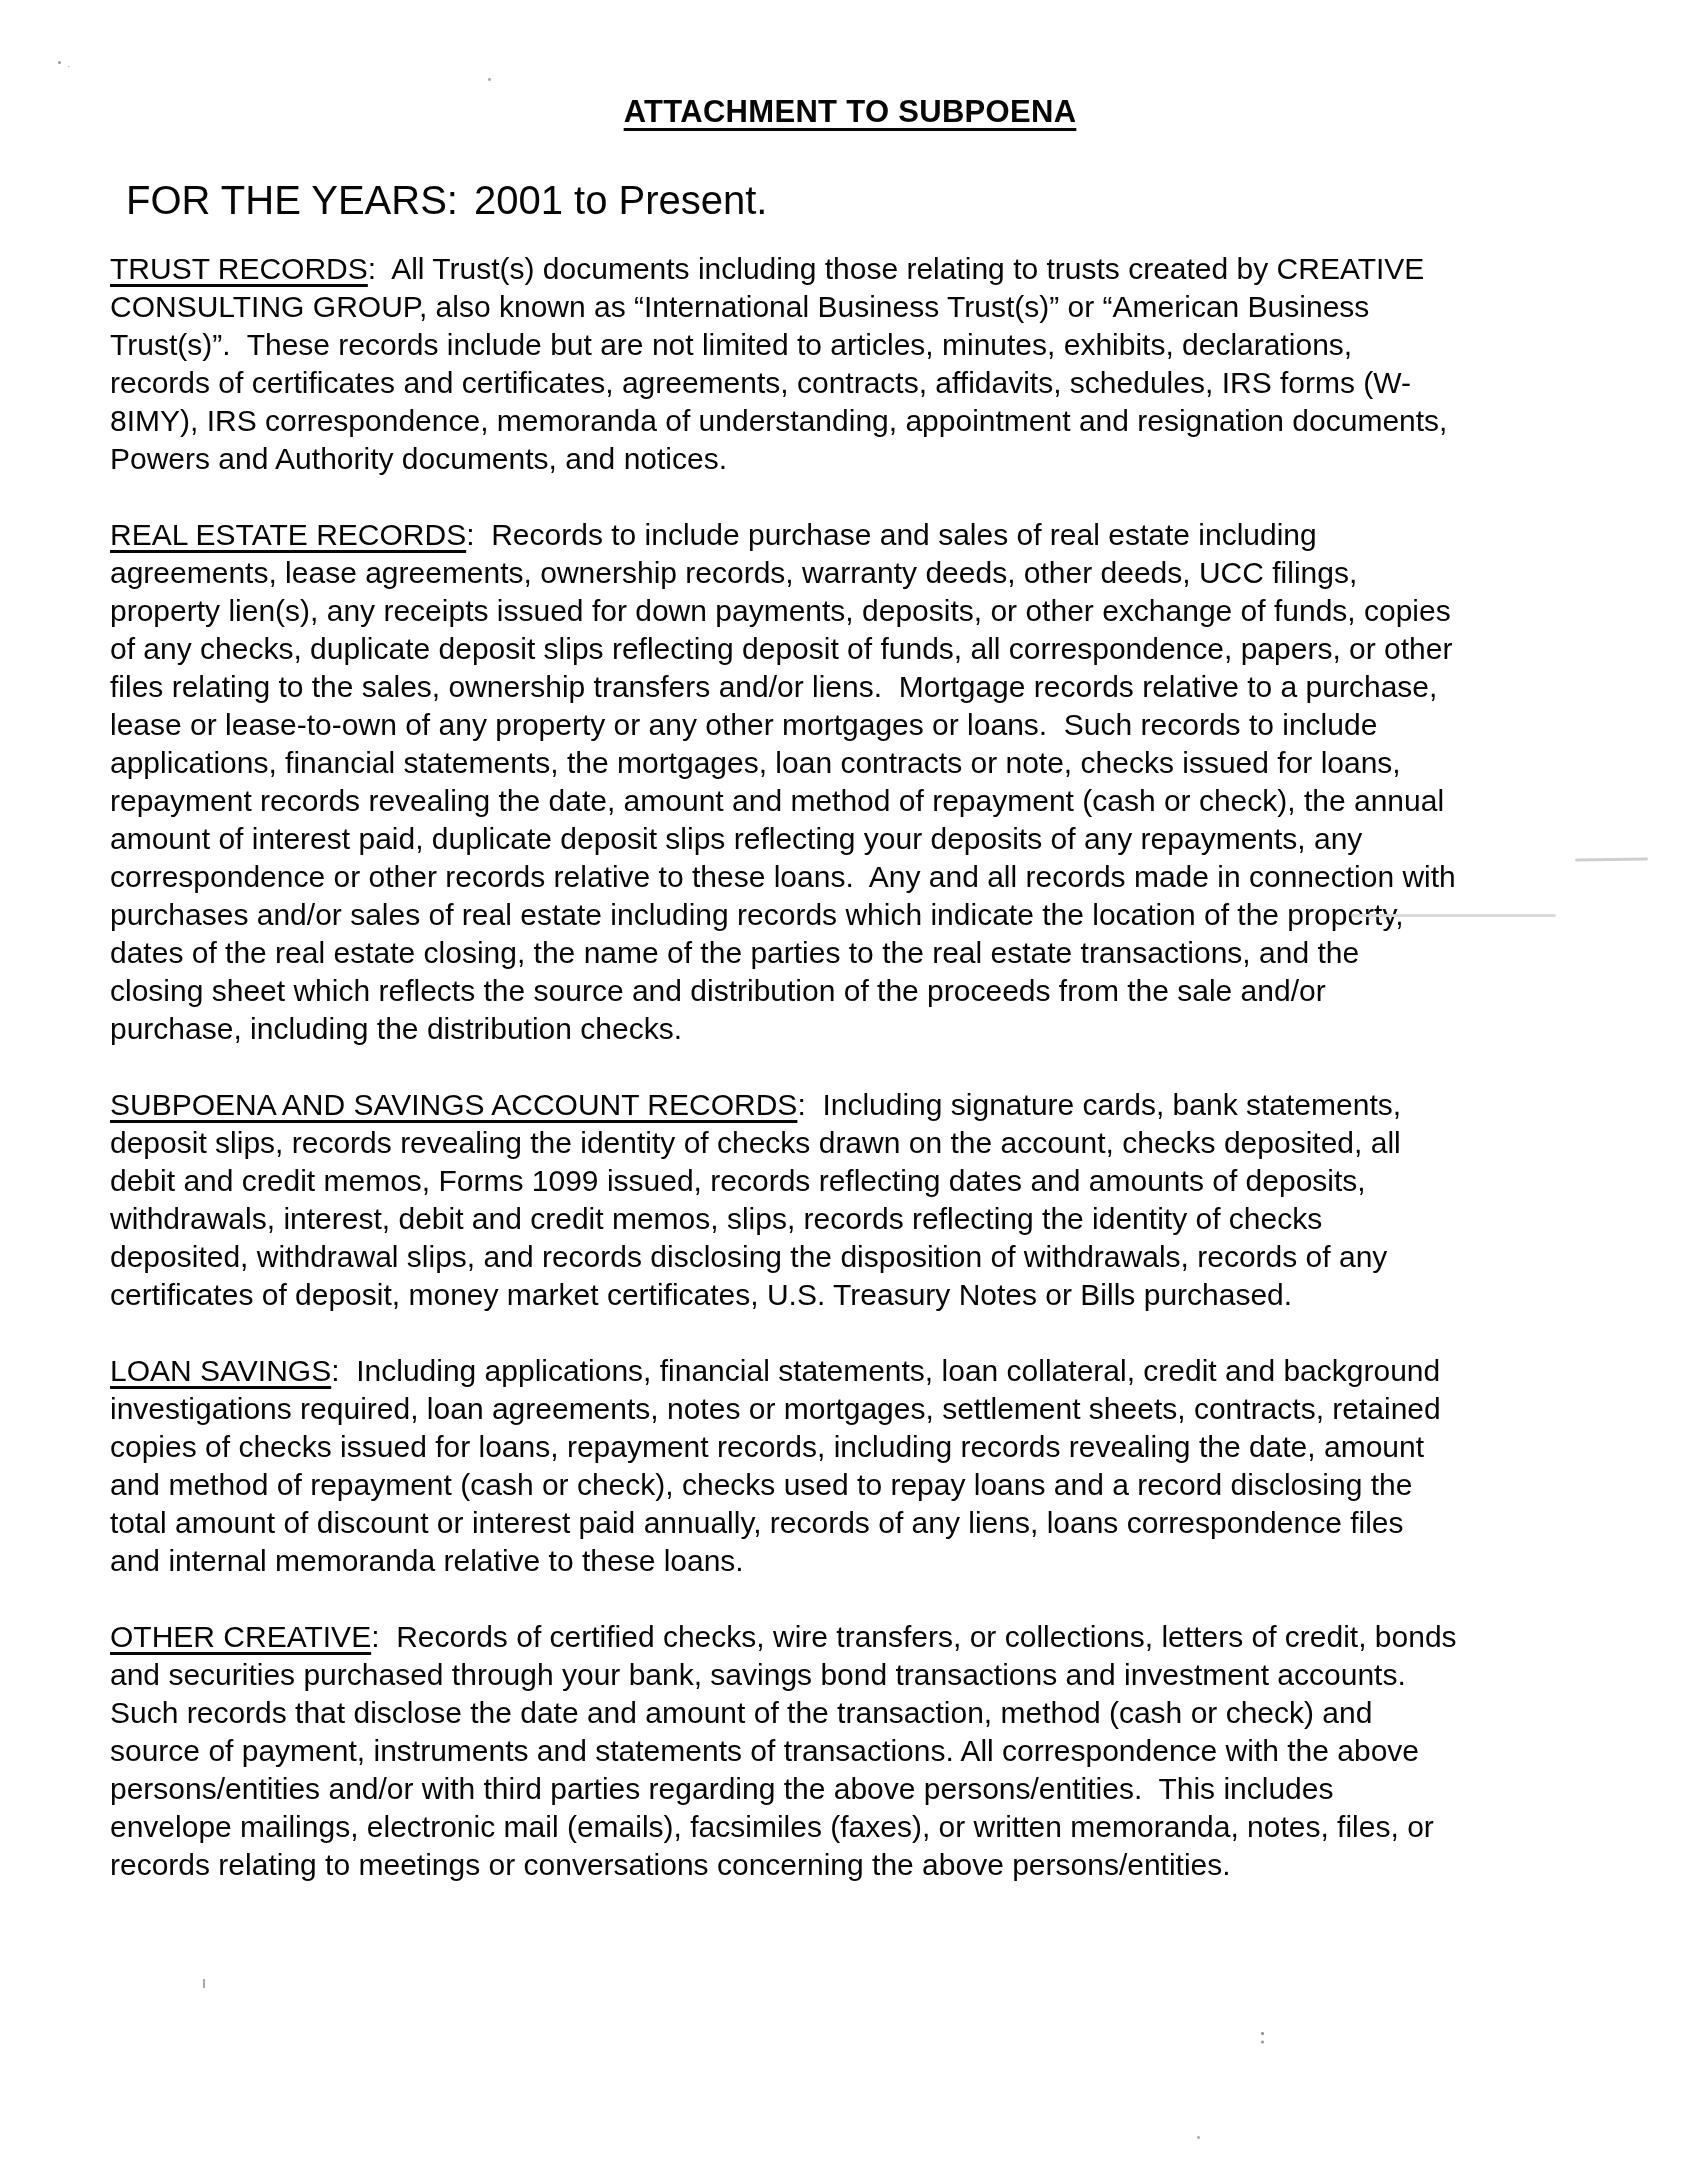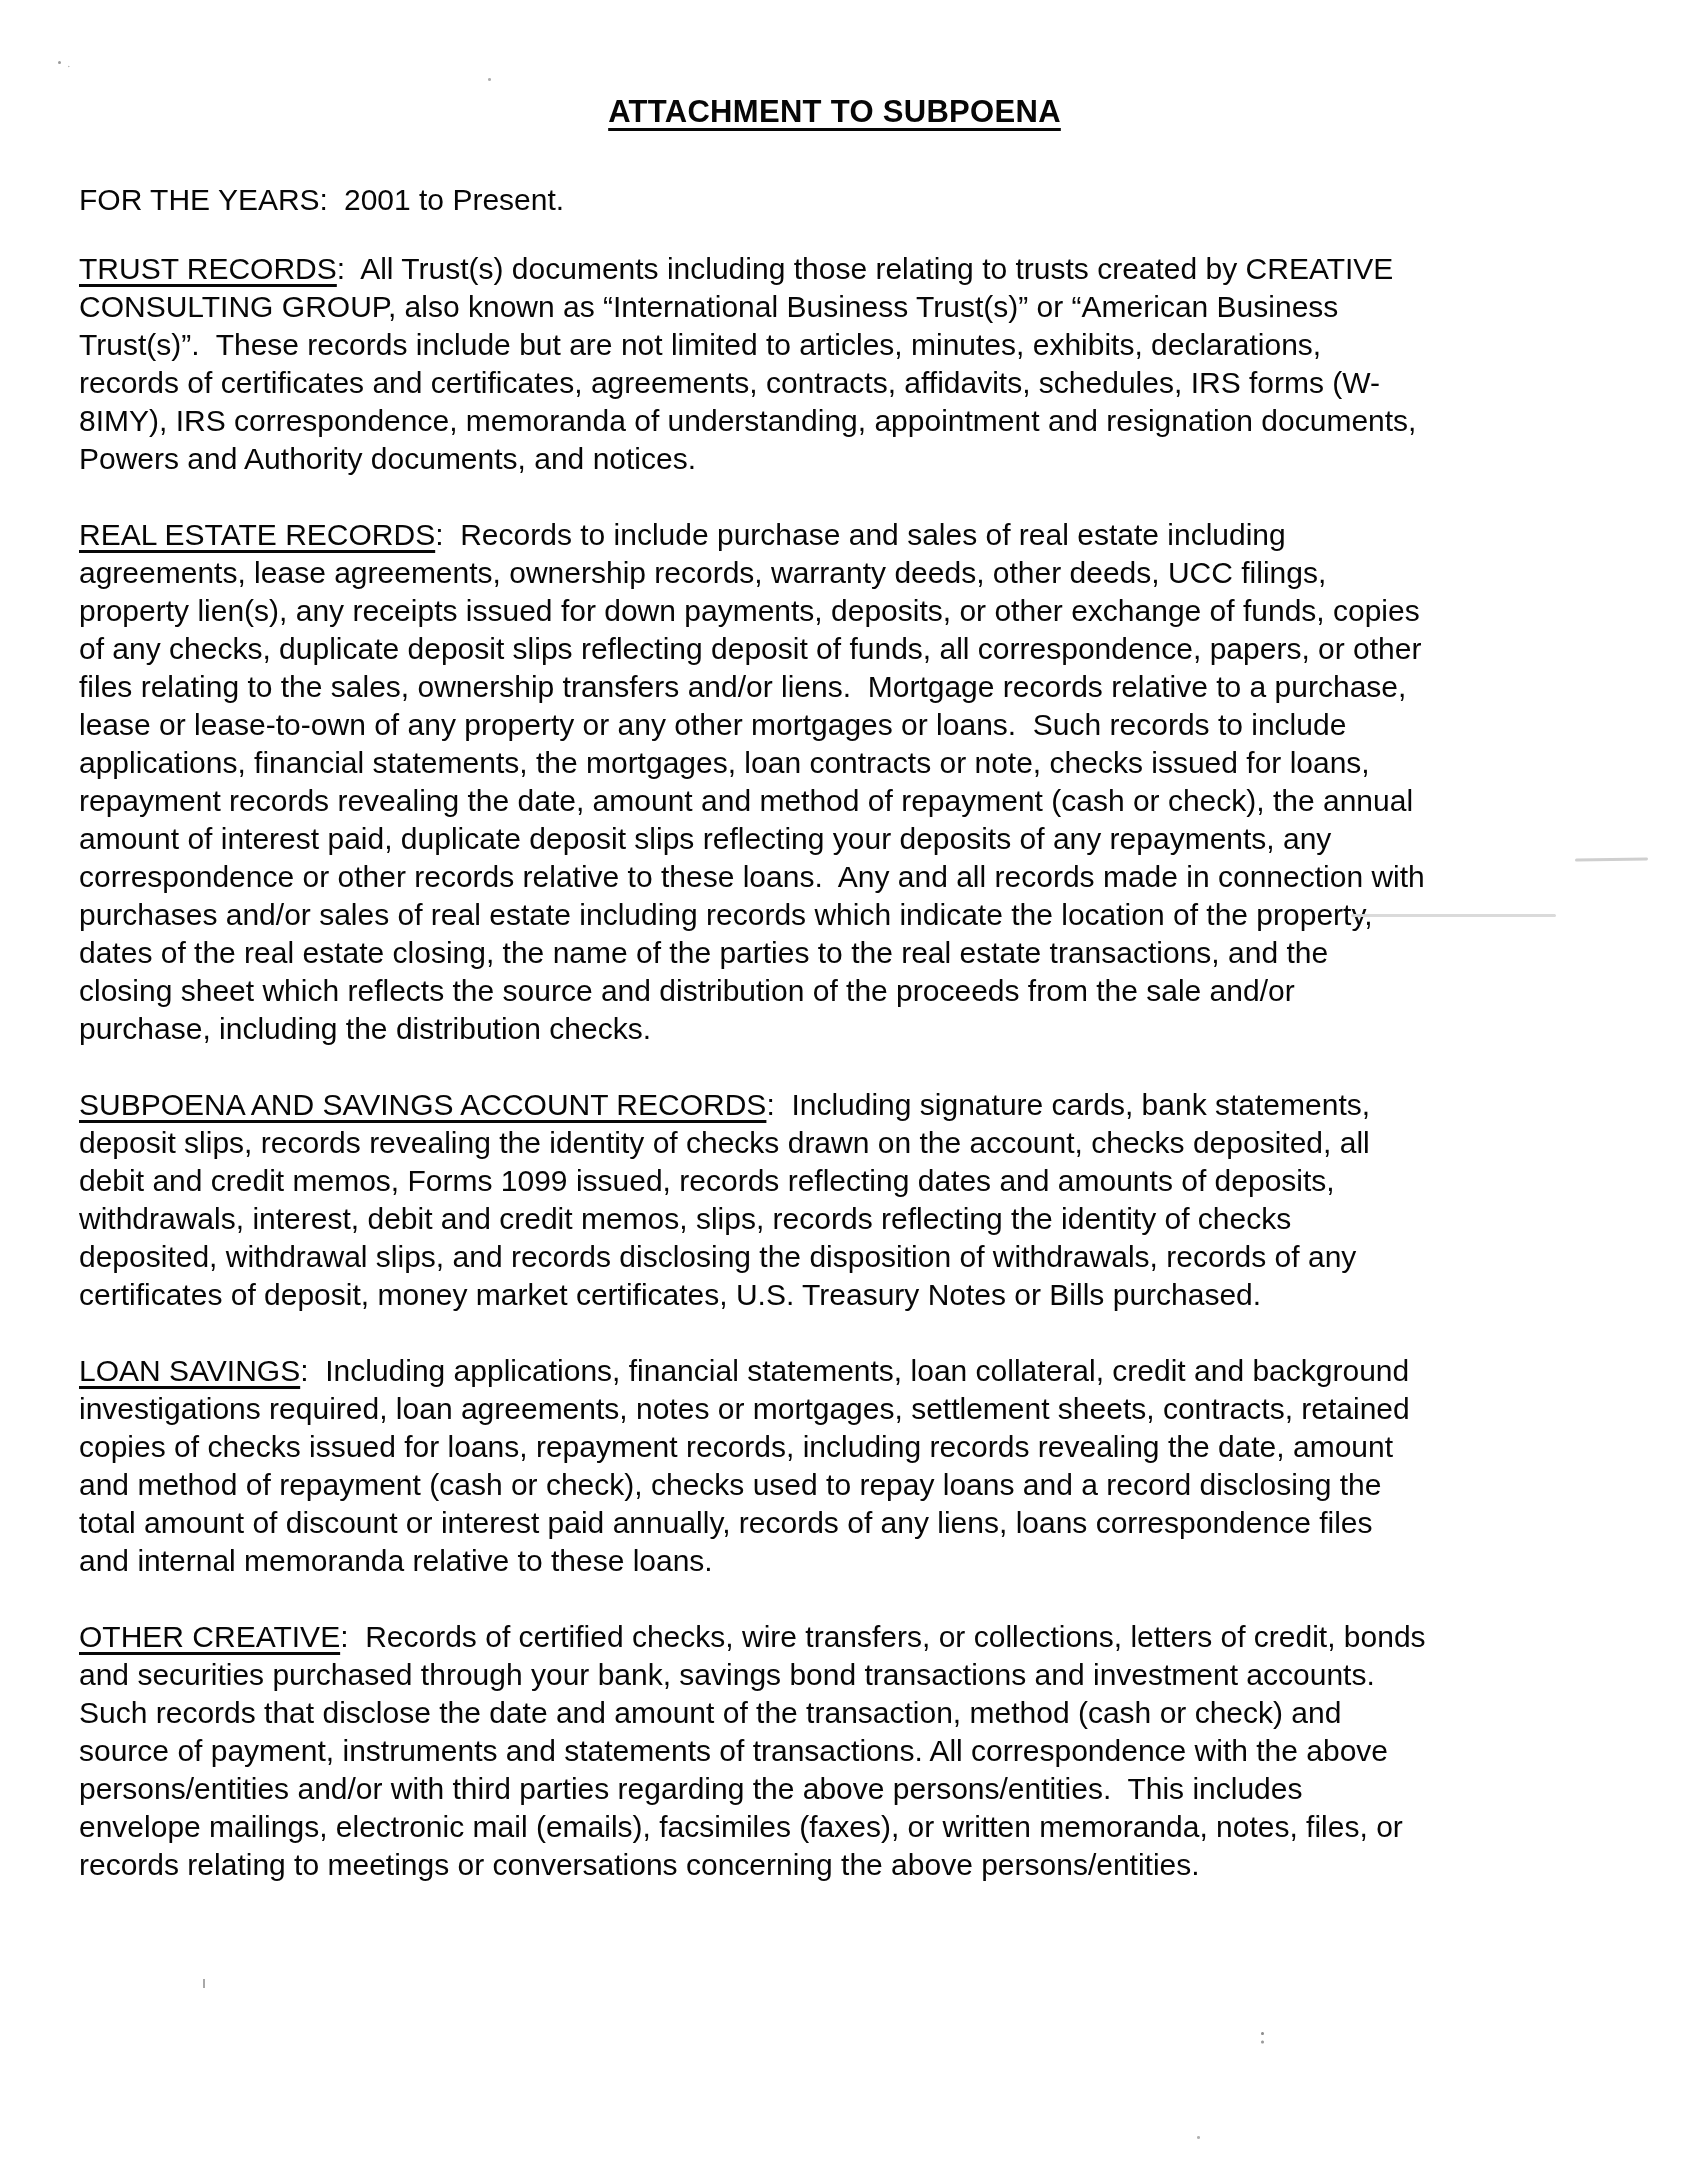--- a/index.html
+++ b/index.html
@@ -1,42 +1,42 @@
 <!DOCTYPE html>
 <html style="font-size:10.6px"><head>
 <meta charset="utf-8">
 <style>
   html, body { margin:0; padding:0; background:#ffffff; }
   .page {
     position:relative;
     width:1689px; height:2183px;
     background:#ffffff;
     box-sizing:border-box;
-    padding:93px 99px 0 79px;
+    padding:93px 99px 0 110px;
     font-family:"Liberation Sans", sans-serif;
     color:#070707;
     overflow:hidden;
     -webkit-font-smoothing:antialiased;
   }
   .title-wrap{
     text-align:center;
     margin:0 0 44px 0;
     line-height:38px;
   }
   .doc-title{
     font-size:31px;
     font-weight:700;
     letter-spacing:0.3px;
     text-decoration:underline;
     text-decoration-thickness:3.3px;
     text-underline-offset:6px;
   }
   .line{
-    margin:0;
-    font-size:30px;
+    margin:16px;
+    font-size:40px;
     line-height:38px;
   }
   .for-years{ margin-bottom:30.5px; }
   .for-years .val{ margin-left:16px; }
   .intro{
     font-weight:700;
     margin-bottom:32px;
   }
   .section{
     margin:0 0 38px 0;

